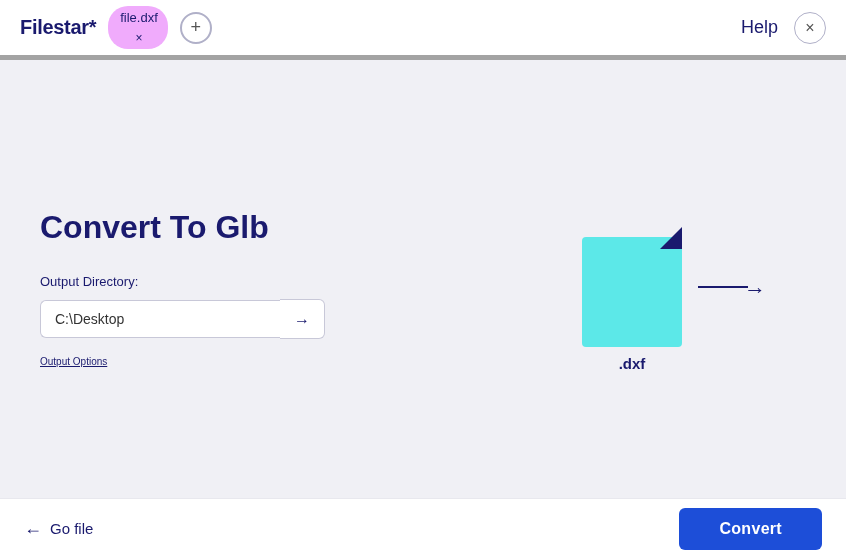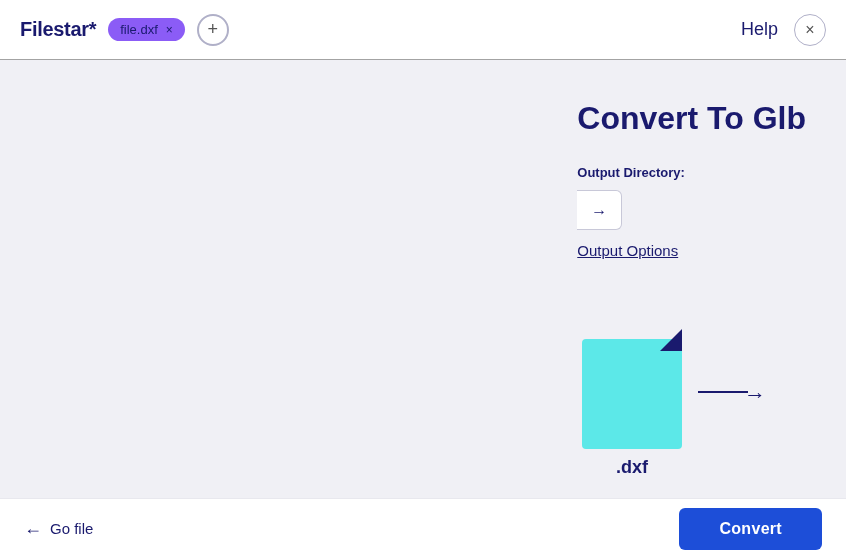--- a/index.html
+++ b/index.html
@@ -13,44 +13,45 @@
       flex-direction: column;
     }
 
     
     .header {
       background: #ffffff;
       padding: 12px 20px;
       display: flex;
       align-items: center;
       justify-content: space-between;
-      border-bottom: 1px solid #a3a3a3;
+      border-bottom: 5px solid #a3a3a3;
       height: 60px;
     }
     .header-left {
       display: flex;
       align-items: center;
       gap: 12px;
     }
     .app-title {
       font-size: 20px;
       font-weight: 700;
       color: #1a1a6e;
       letter-spacing: -0.3px;
     }
     .file-tag {
-      background: #8b5cf6;
+      background: #f0abfc;
       border-radius: 20px;
       padding: 4px 10px 4px 12px;
       display: flex;
       align-items: center;
       gap: 6px;
       font-size: 13px;
       color: #1a1a6e;
       font-weight: 500;
+      flex-direction: column;
     }
     .file-tag-close {
       cursor: pointer;
       font-size: 12px;
       color: #1a1a6e;
       line-height: 1;
       padding: 1px 2px;
     }
     .add-file-btn {
       width: 32px;
@@ -88,37 +89,37 @@
       cursor: pointer;
       font-size: 16px;
       color: #555;
     }
 
     
     .main {
       flex: 1;
       padding: 40px 40px 20px 40px;
       display: flex;
-      flex-direction: column;
-      align-items: flex-end;
+      flex-direction: row;
+      align-items: center;
       justify-content: space-between;
     }
     .left-panel {
       flex: 1;
       max-width: 400px;
     }
     .page-title {
       font-size: 32px;
       font-weight: 700;
       color: #1a1a6e;
       margin-bottom: 28px;
     }
     .label {
       font-size: 13px;
-      font-weight: 700;
+      font-weight: 400;
       color: #1a1a6e;
       margin-bottom: 10px;
     }
     .input-row {
       display: flex;
       align-items: center;
       gap: 0;
       margin-bottom: 12px;
     }
     .dir-input {
@@ -139,21 +140,21 @@
       background: #fff;
       padding: 10px 14px;
       cursor: pointer;
       display: flex;
       align-items: center;
       justify-content: center;
       color: #1a1a6e;
       font-size: 16px;
     }
     .output-options-link {
-      font-size: 15px;
+      font-size: 10px;
       color: #1a1a6e;
       text-decoration: underline;
       cursor: pointer;
     }
 
     
     .right-panel {
       display: flex;
       align-items: center;
       justify-content: center;
@@ -181,21 +182,21 @@
       border-radius: 4px 0 4px 4px;
     }
     .file-corner {
       position: absolute;
       top: 0;
       right: 0;
       width: 0;
       height: 0;
     }
     .file-ext {
-      font-size: 18px;
+      font-size: 15px;
       font-weight: 700;
       color: #1a1a6e;
     }
     
     .cyan-body { background: #5ce8e8; }
     .cyan-corner {
       border-left: 22px solid transparent;
       border-bottom: 22px solid #1a1a6e;
     }
     
@@ -278,20 +279,21 @@
     <span class="help-link">Help</span>
     <button class="close-btn">×</button>
   </div>
 </div>
 
 <div class="main">
   <div class="left-panel">
     <h1 class="page-title">Convert To Glb</h1>
     <div class="label">Output Directory:</div>
     <div class="input-row">
+      <input class="dir-input" type="text" value="C:\Desktop" style="">
       <button class="dir-arrow-btn">
         <span>→</span>
       </button>
     </div>
     <span class="output-options-link">Output Options</span>
   </div>
 
   <div class="right-panel">
 
     <div class="file-icon">

